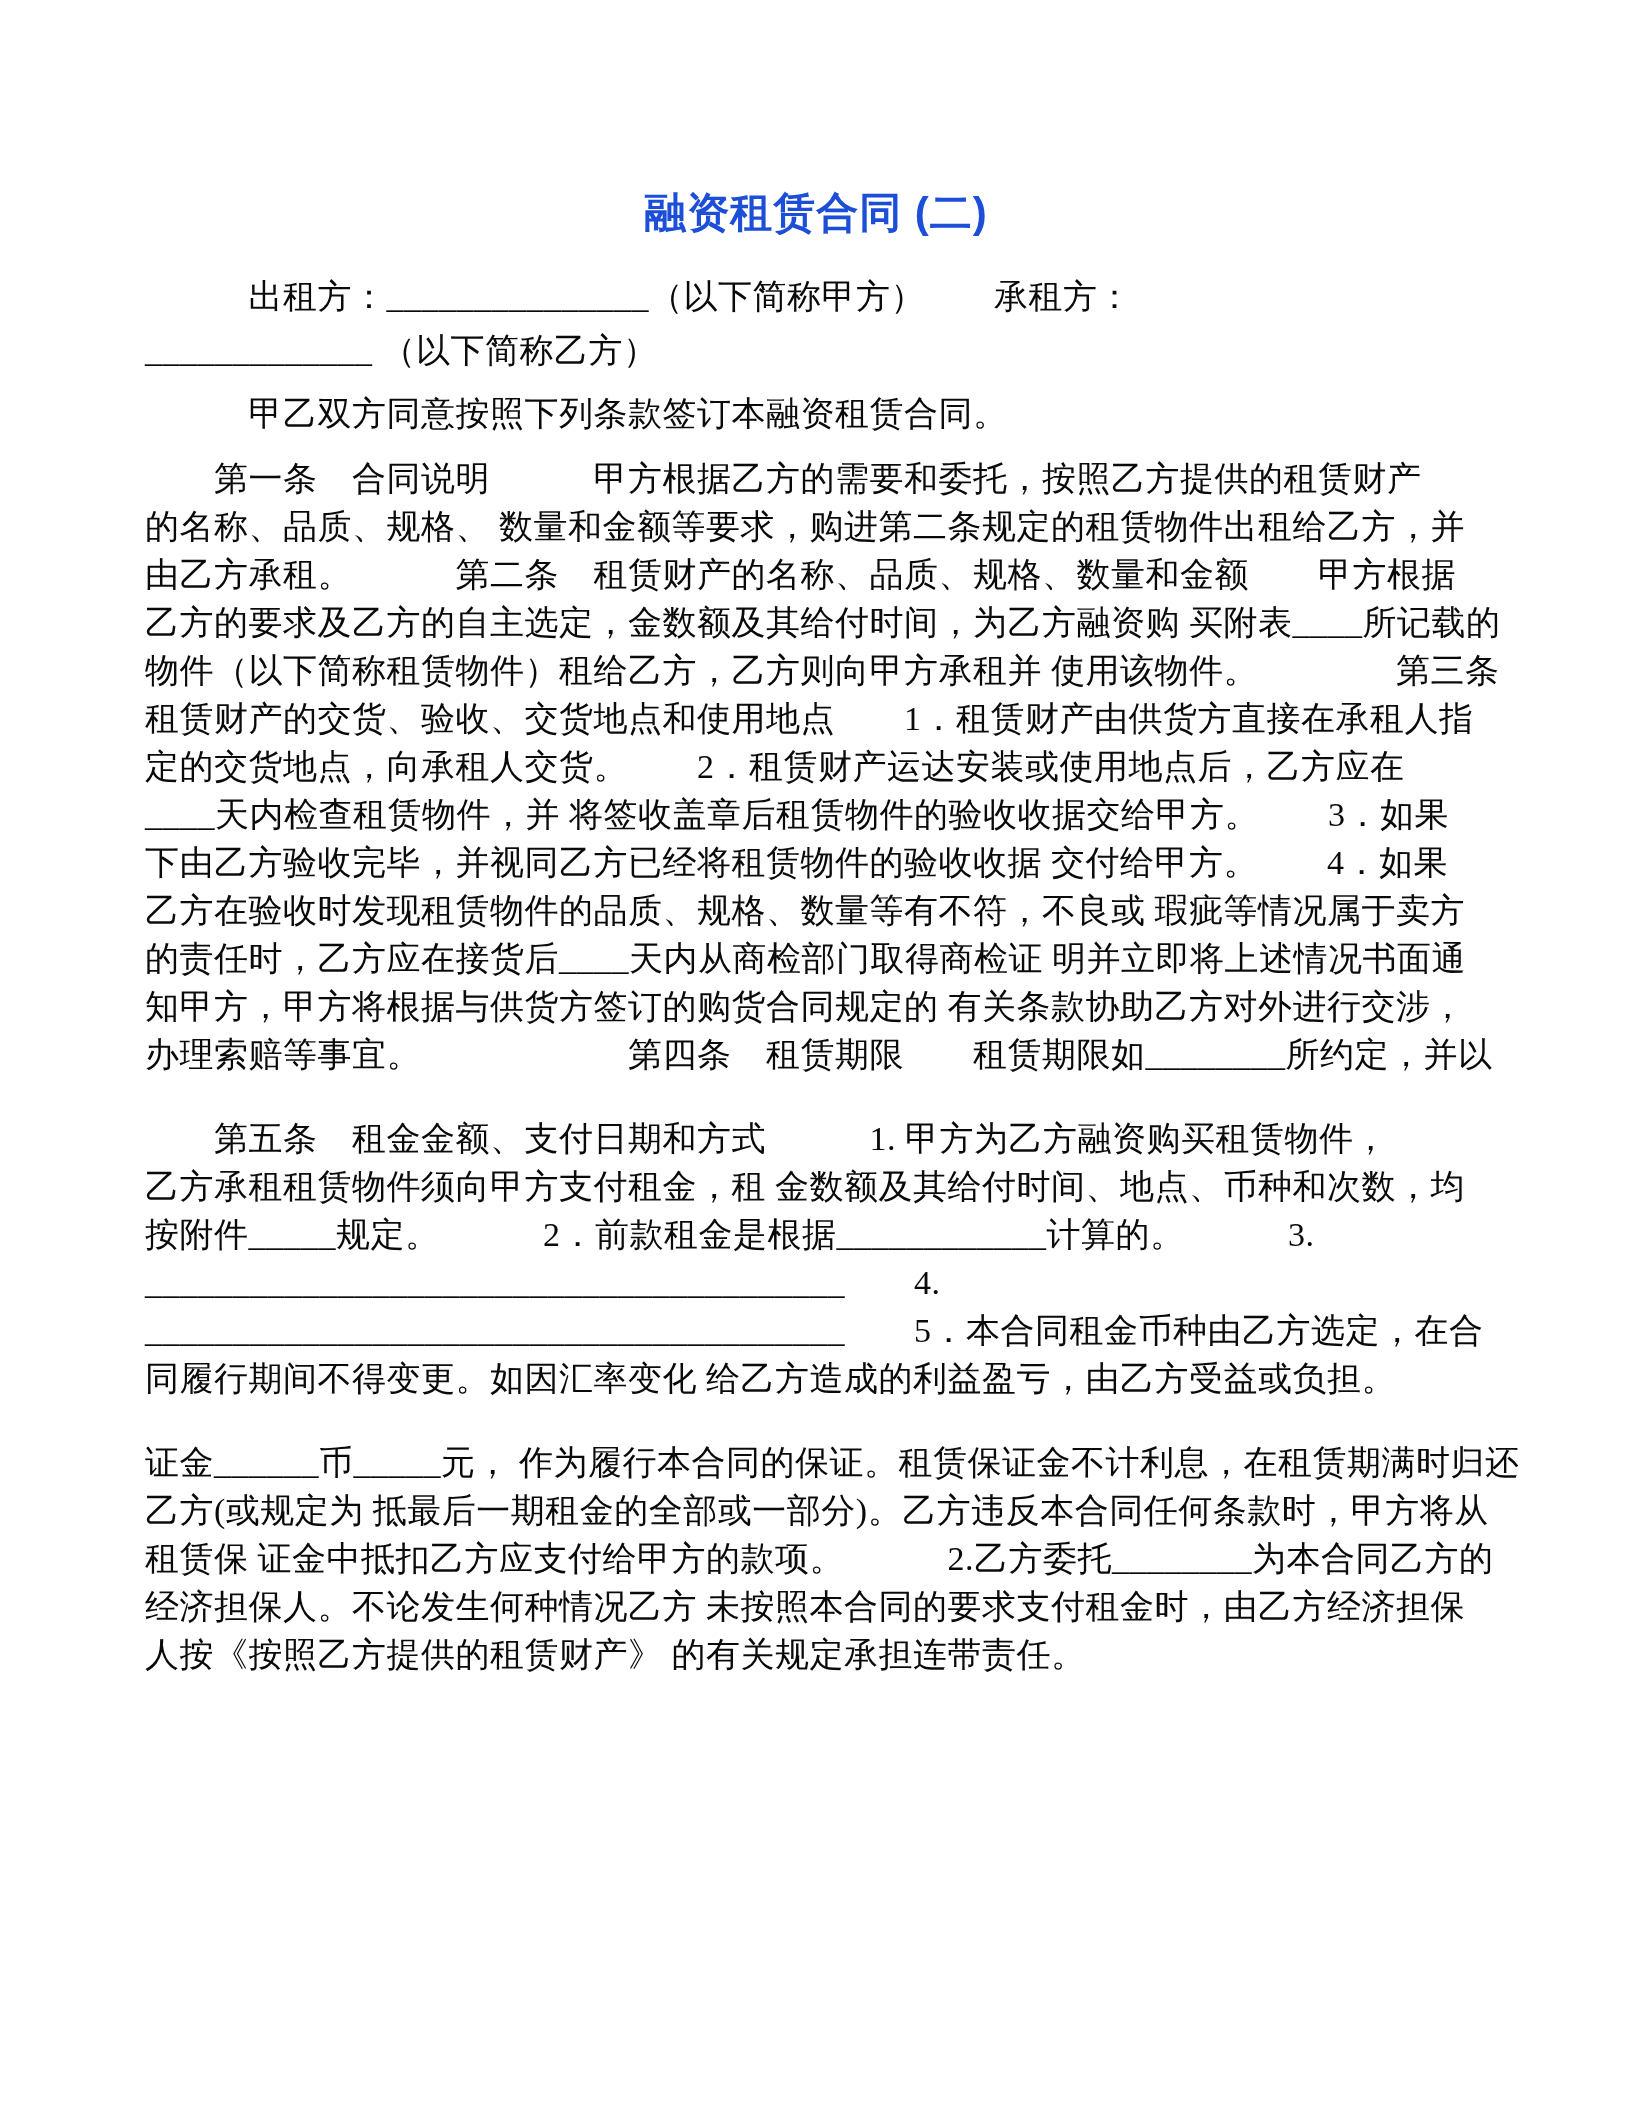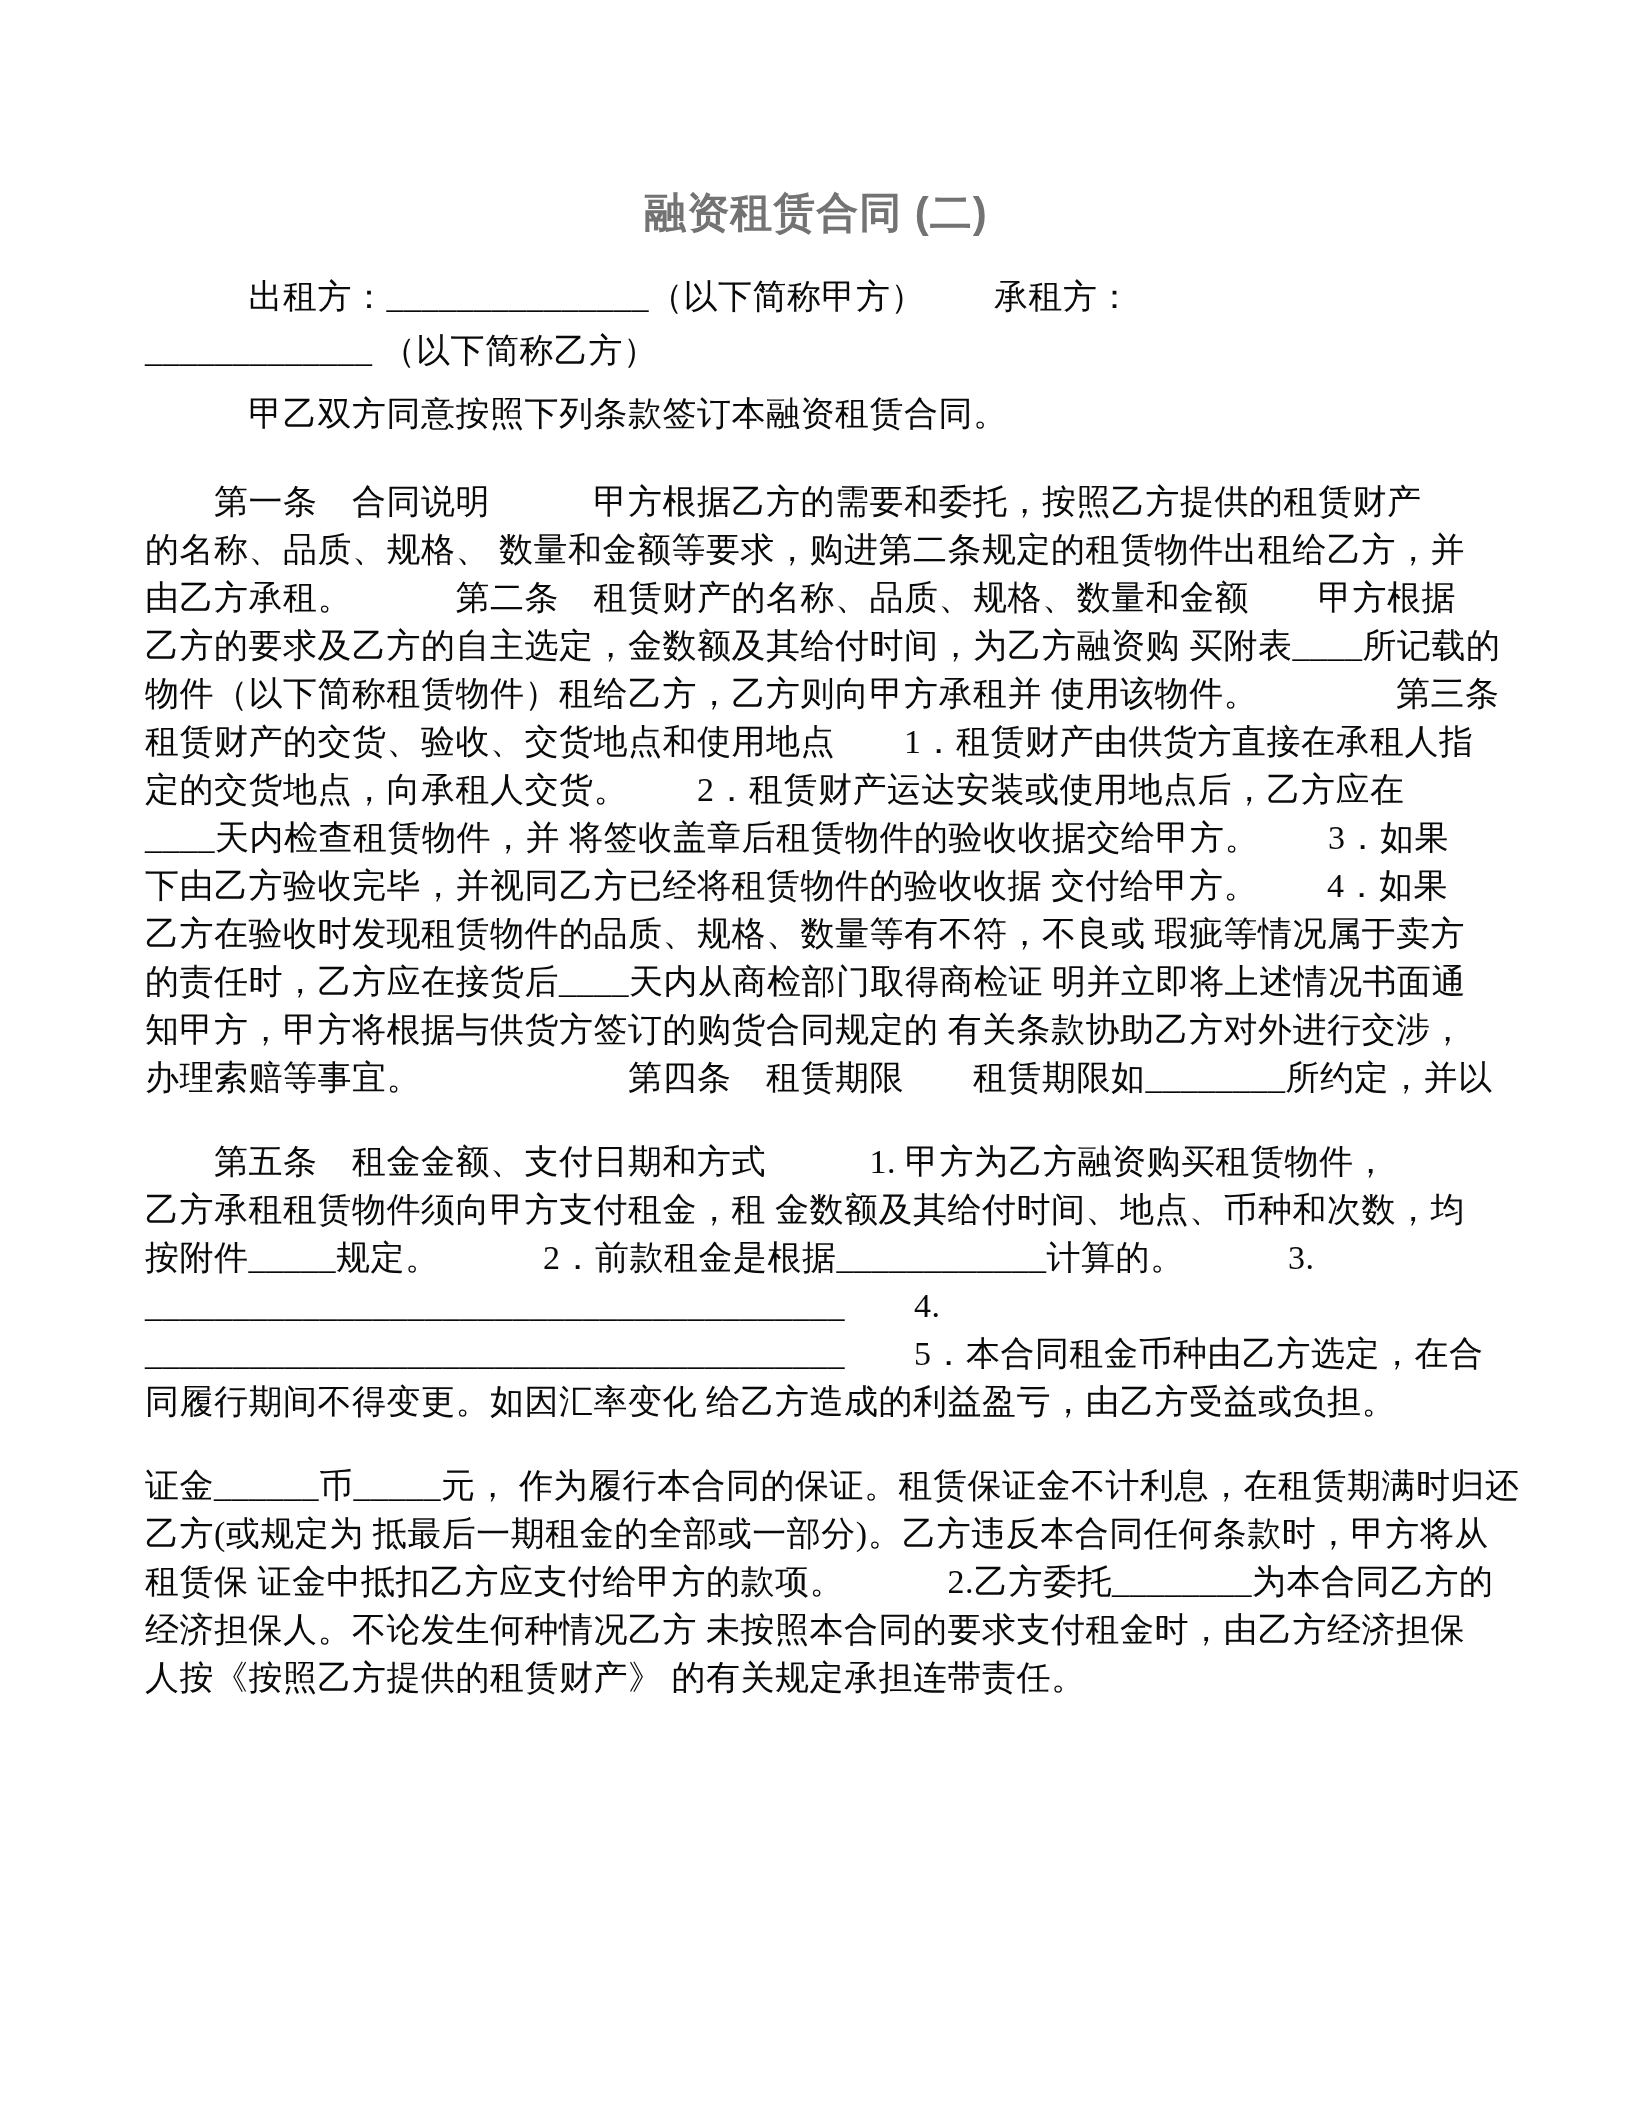--- a/index.html
+++ b/index.html
@@ -18,30 +18,30 @@
   .doc {
     padding: 186px 0 0 145px;
     width: 1342px;
   }
   .doc-title {
     font-family: "Liberation Sans", "DejaVu Sans", sans-serif;
     font-weight: bold;
     font-size: 42px;
     line-height: 54px;
     text-align: center;
-    color: #737373;
+    color: #1d4ed8;
     letter-spacing: 1px;
   }
   .para {
     margin: 0;
   }
   .para.parties { margin-top: 30px; }
   .para.parties .ln { line-height: 54px; }
   .para.intro  { margin-top: 12px; }
-  .para.body1  { margin-top: 40px; }
+  .para.body1  { margin-top: 17px; }
   .para.body2  { margin-top: 36px; }
   .para.body3  { margin-top: 36px; }
   .ln {
     white-space: pre;
     font-size: 34px;
     line-height: 48px;
     letter-spacing: 0.5px;
   }
 </style>
 </head>

